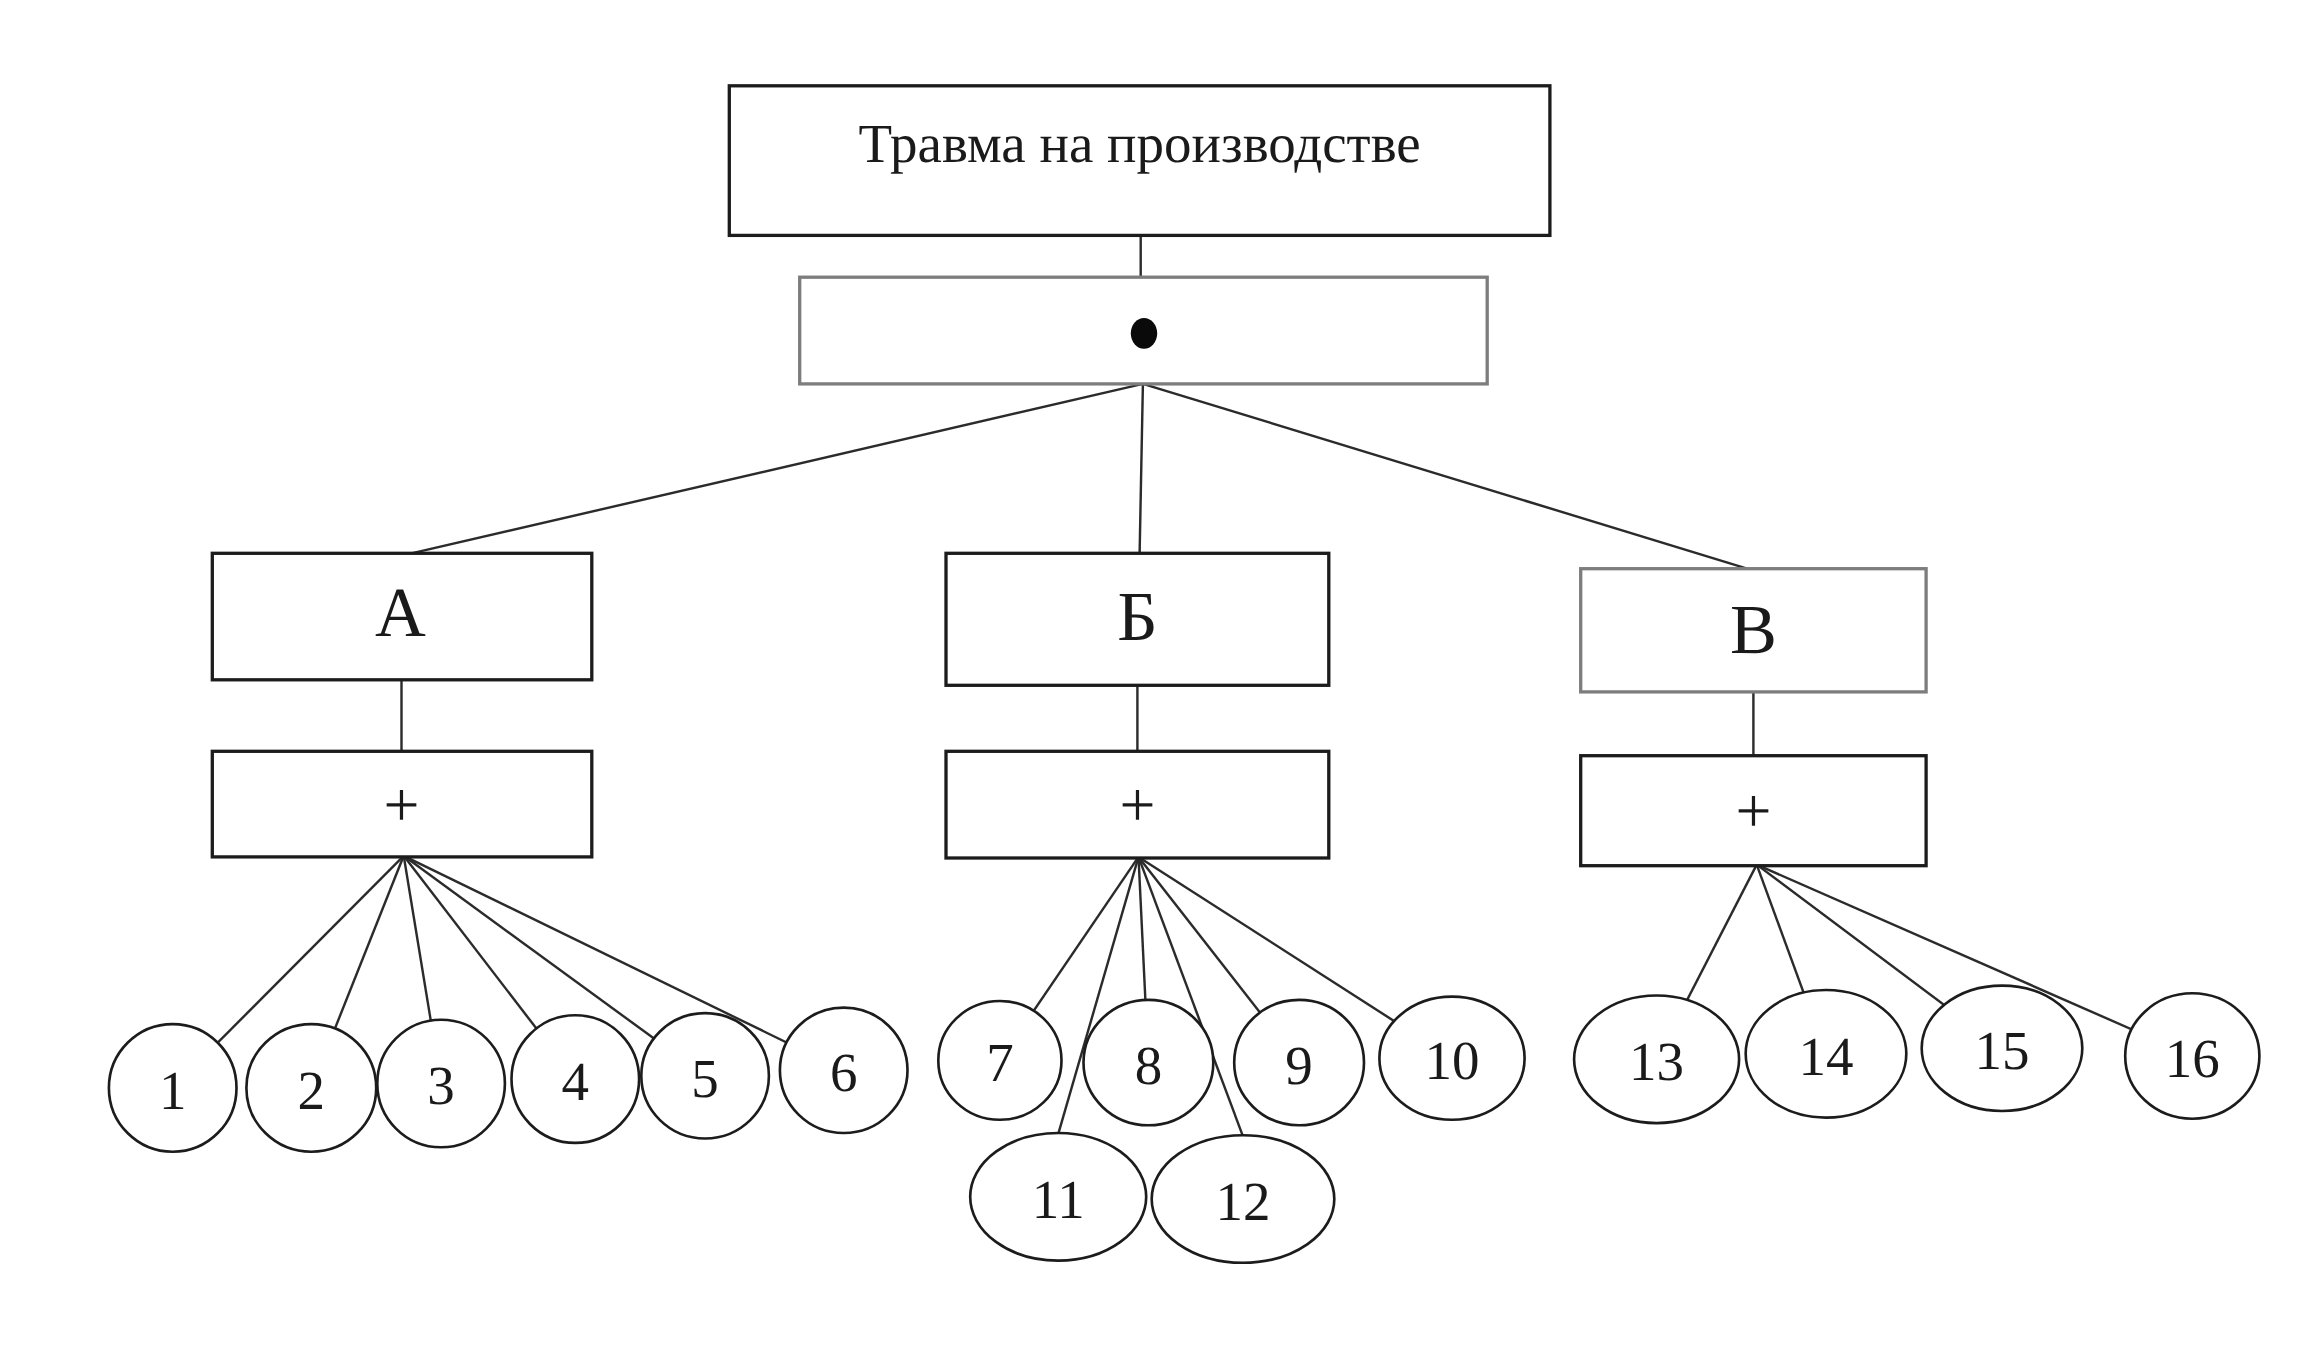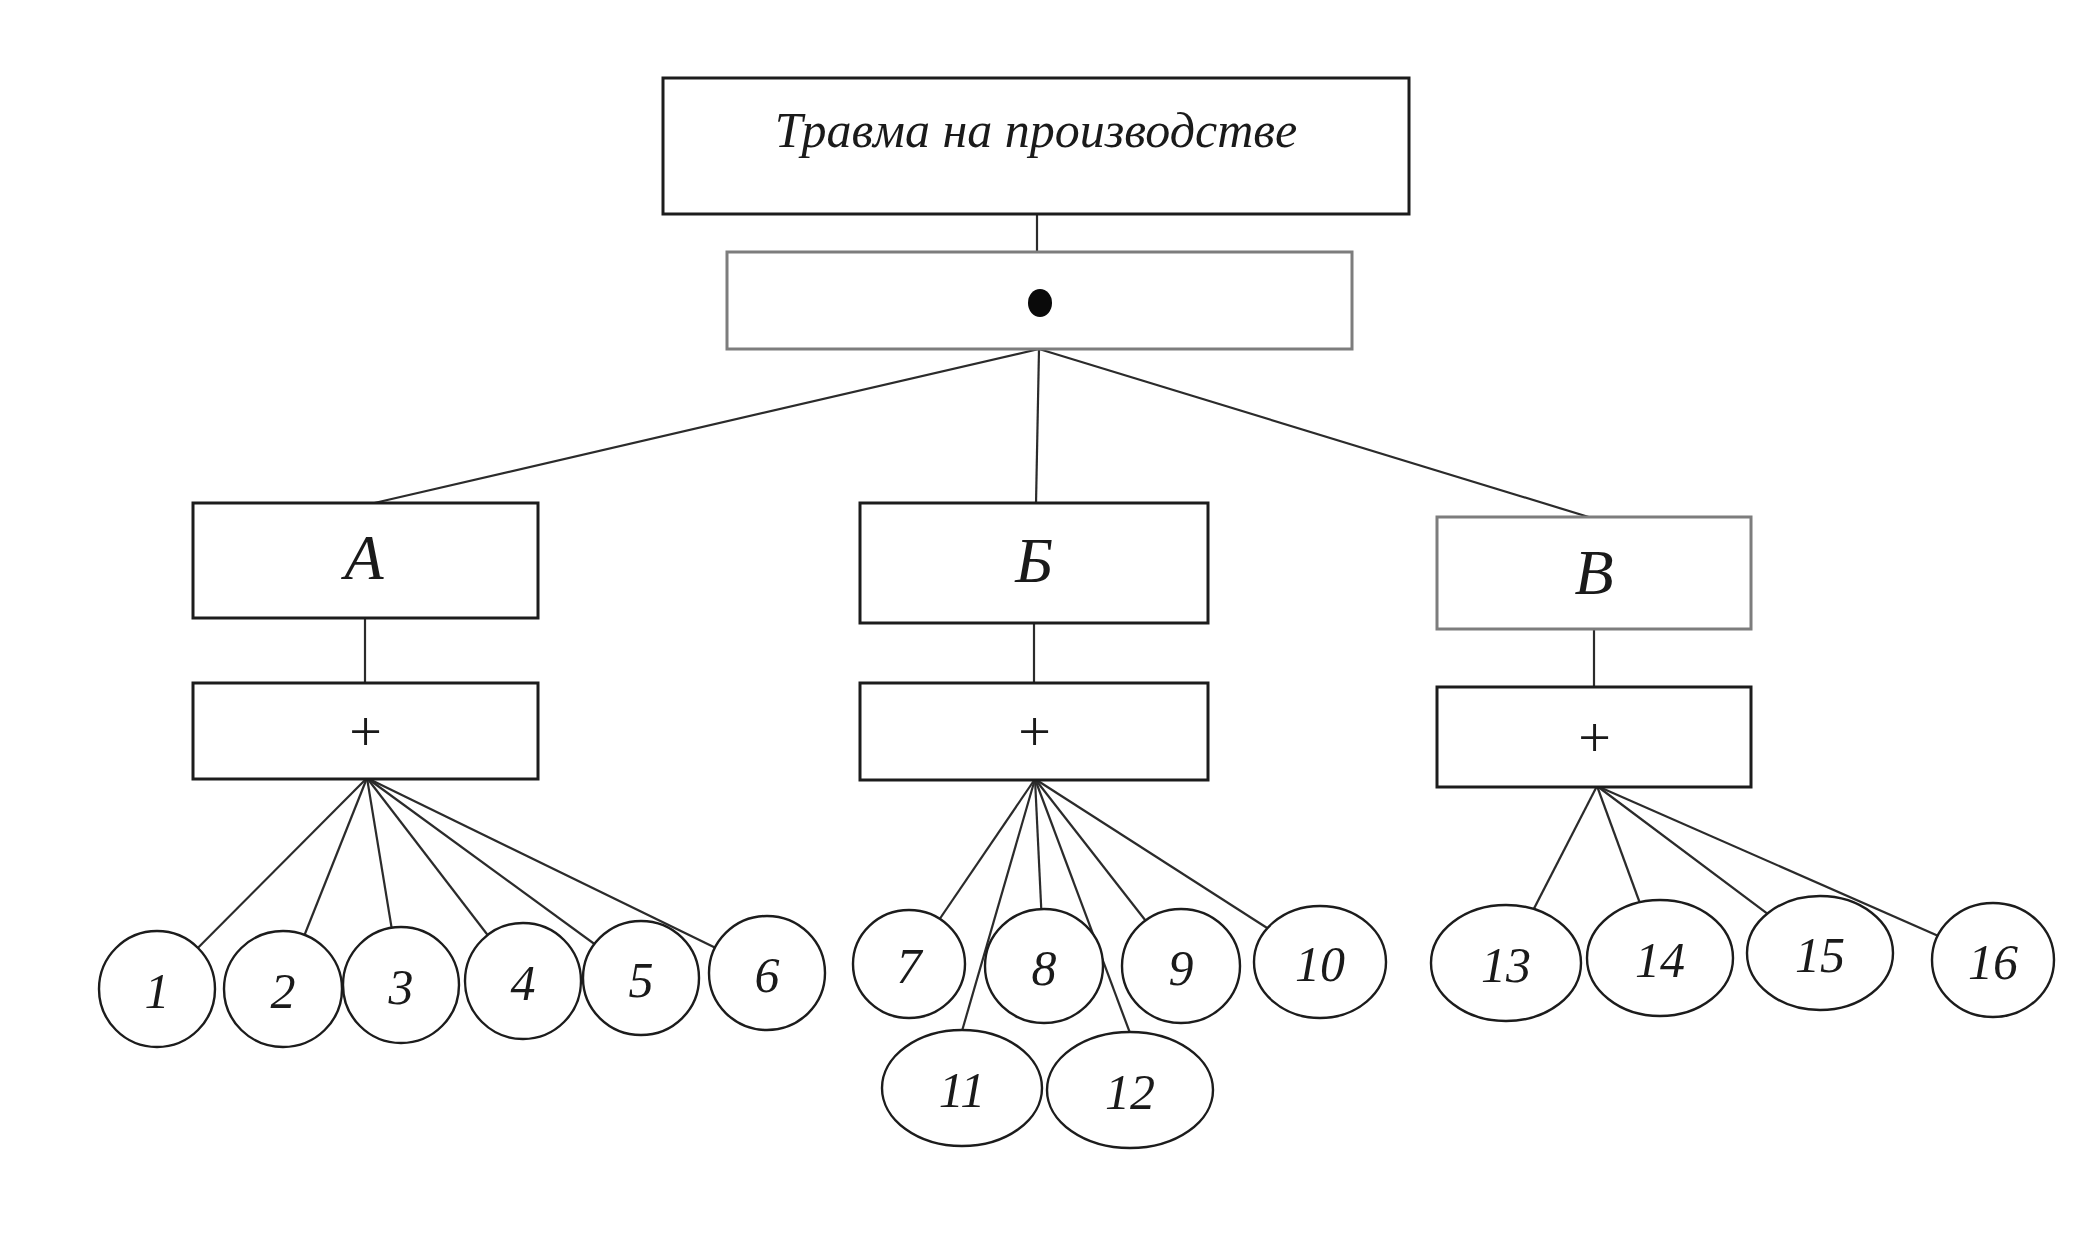--- a/index.html
+++ b/index.html
@@ -4,21 +4,20 @@
 <style>
   html, body {
     margin: 0;
     padding: 0;
     background: #ffffff;
   }
   .diagram-wrap {
     width: 1836px;
     height: 1246px;
     background: var(--bg, #ffffff);
-    font-style: italic;
   }
   svg { display: block; }
 
   .cline {
     stroke: var(--line, #2b2b2b);
     stroke-width: 2.2;
     fill: none;
   }
   .box {
     fill: #ffffff;

